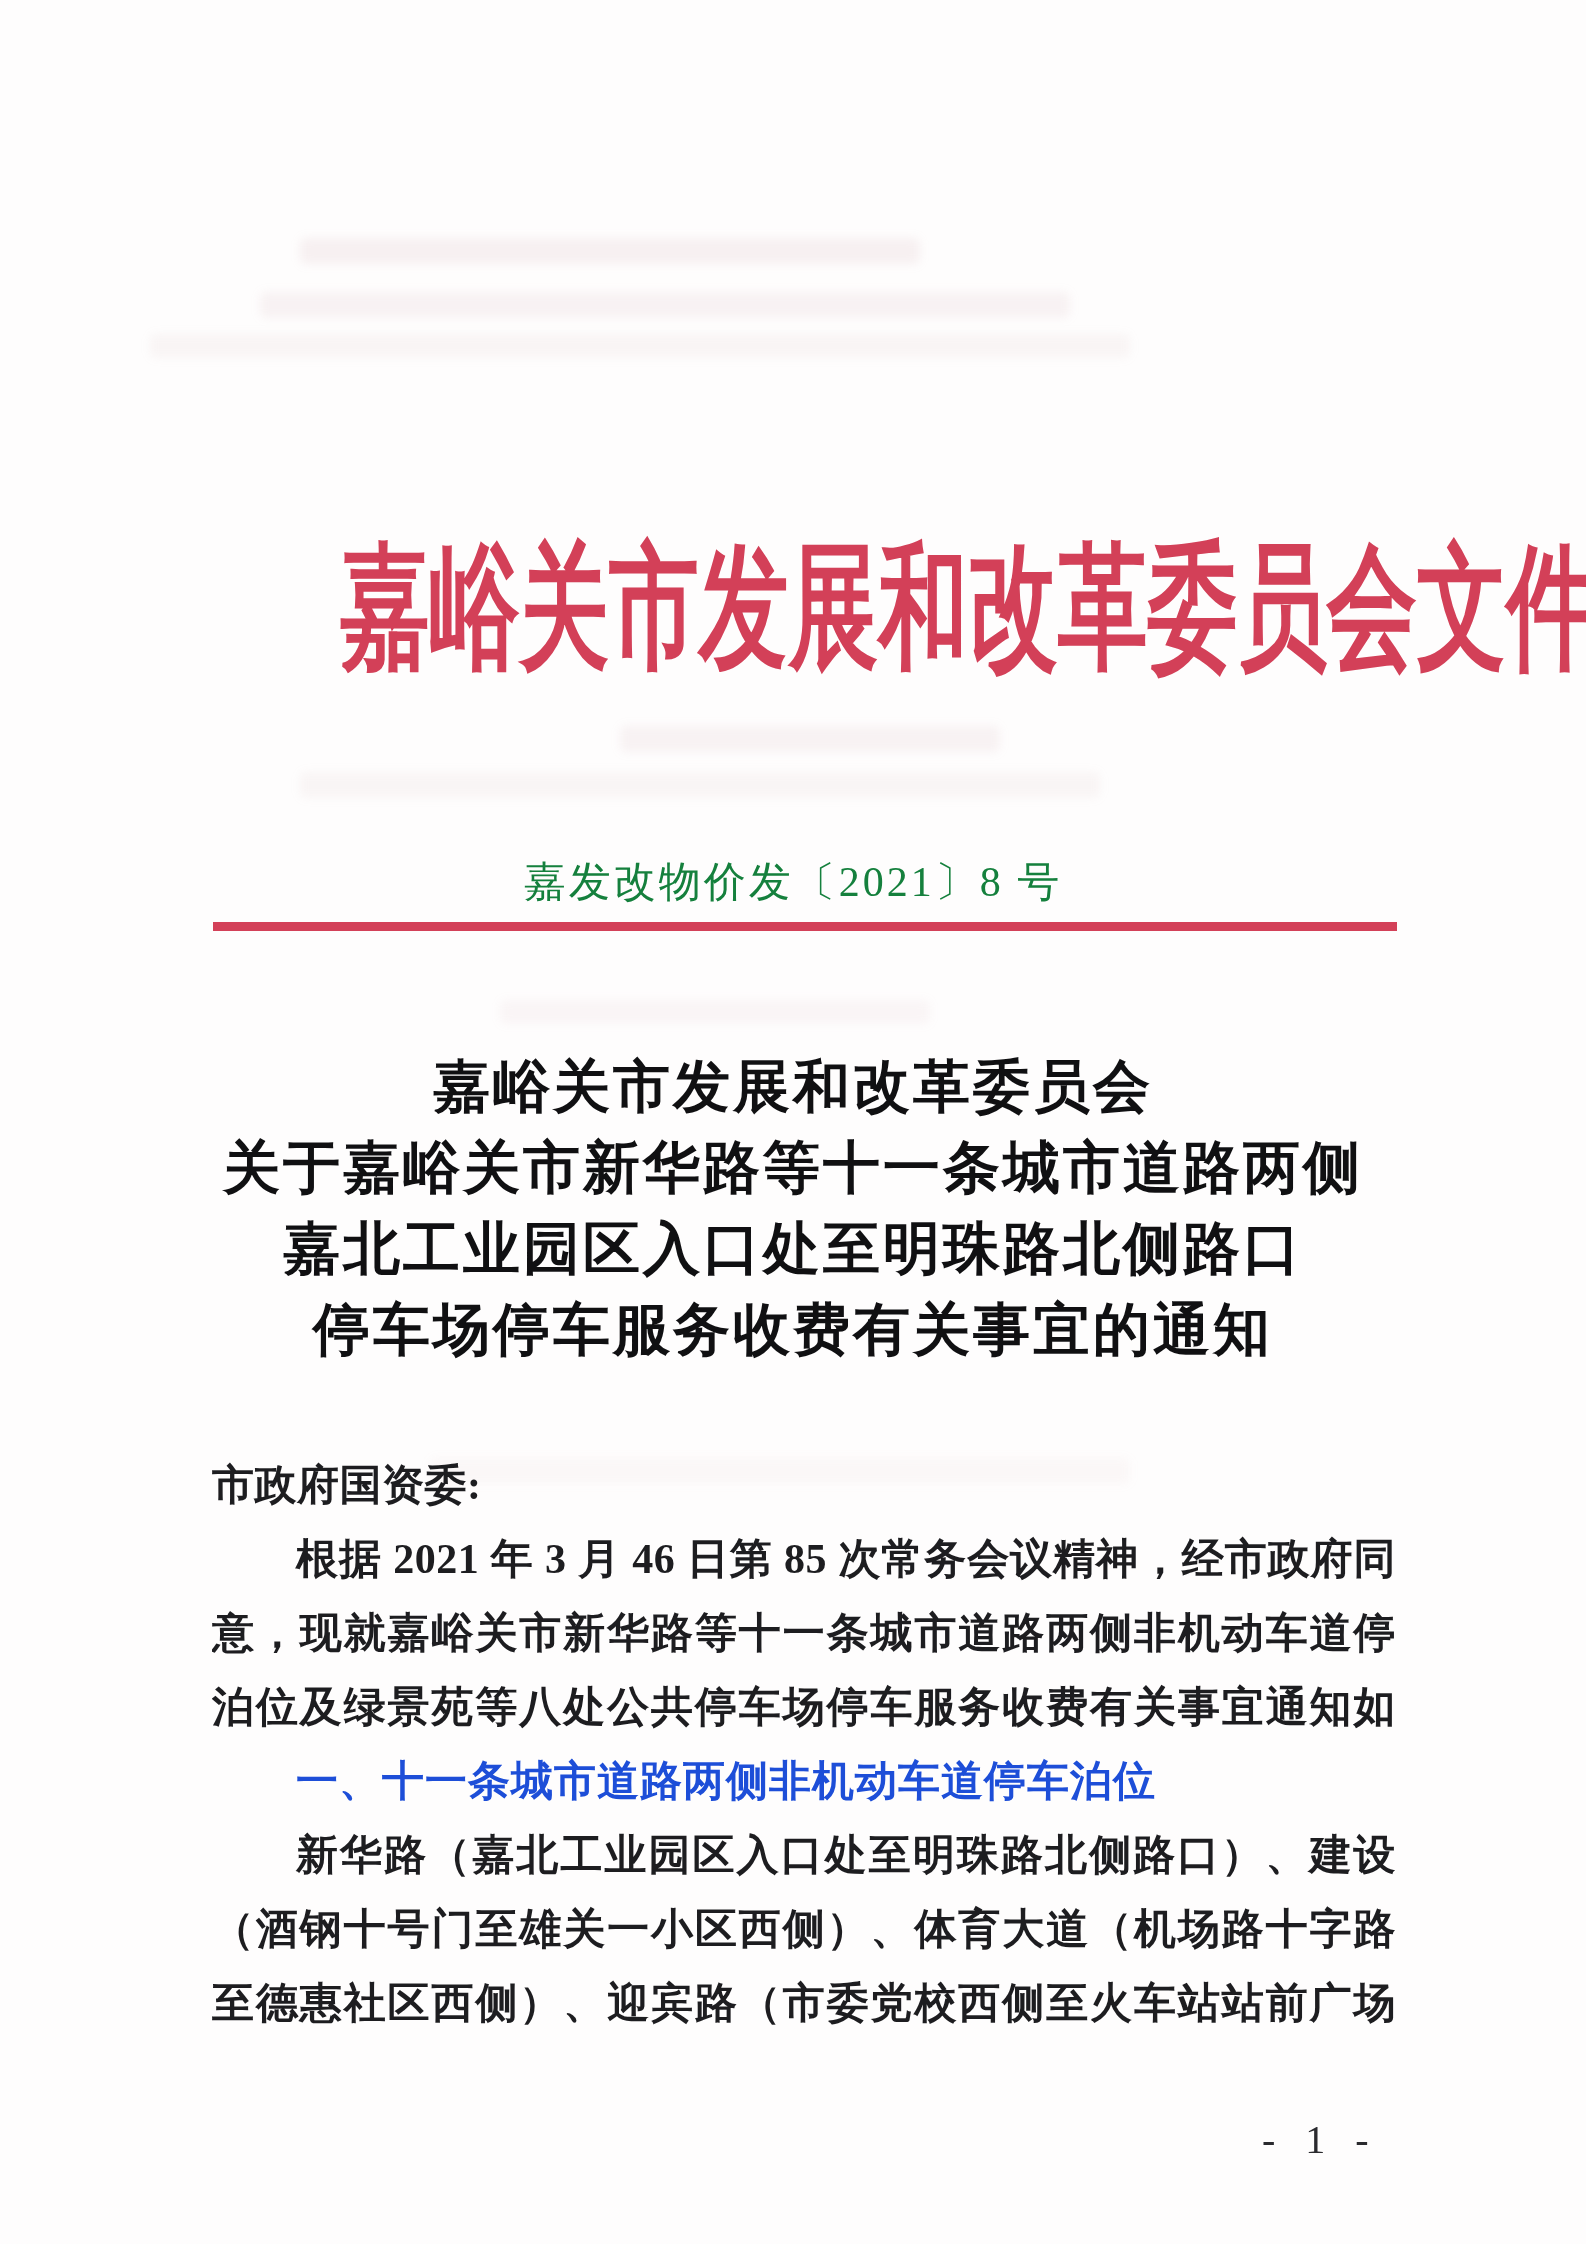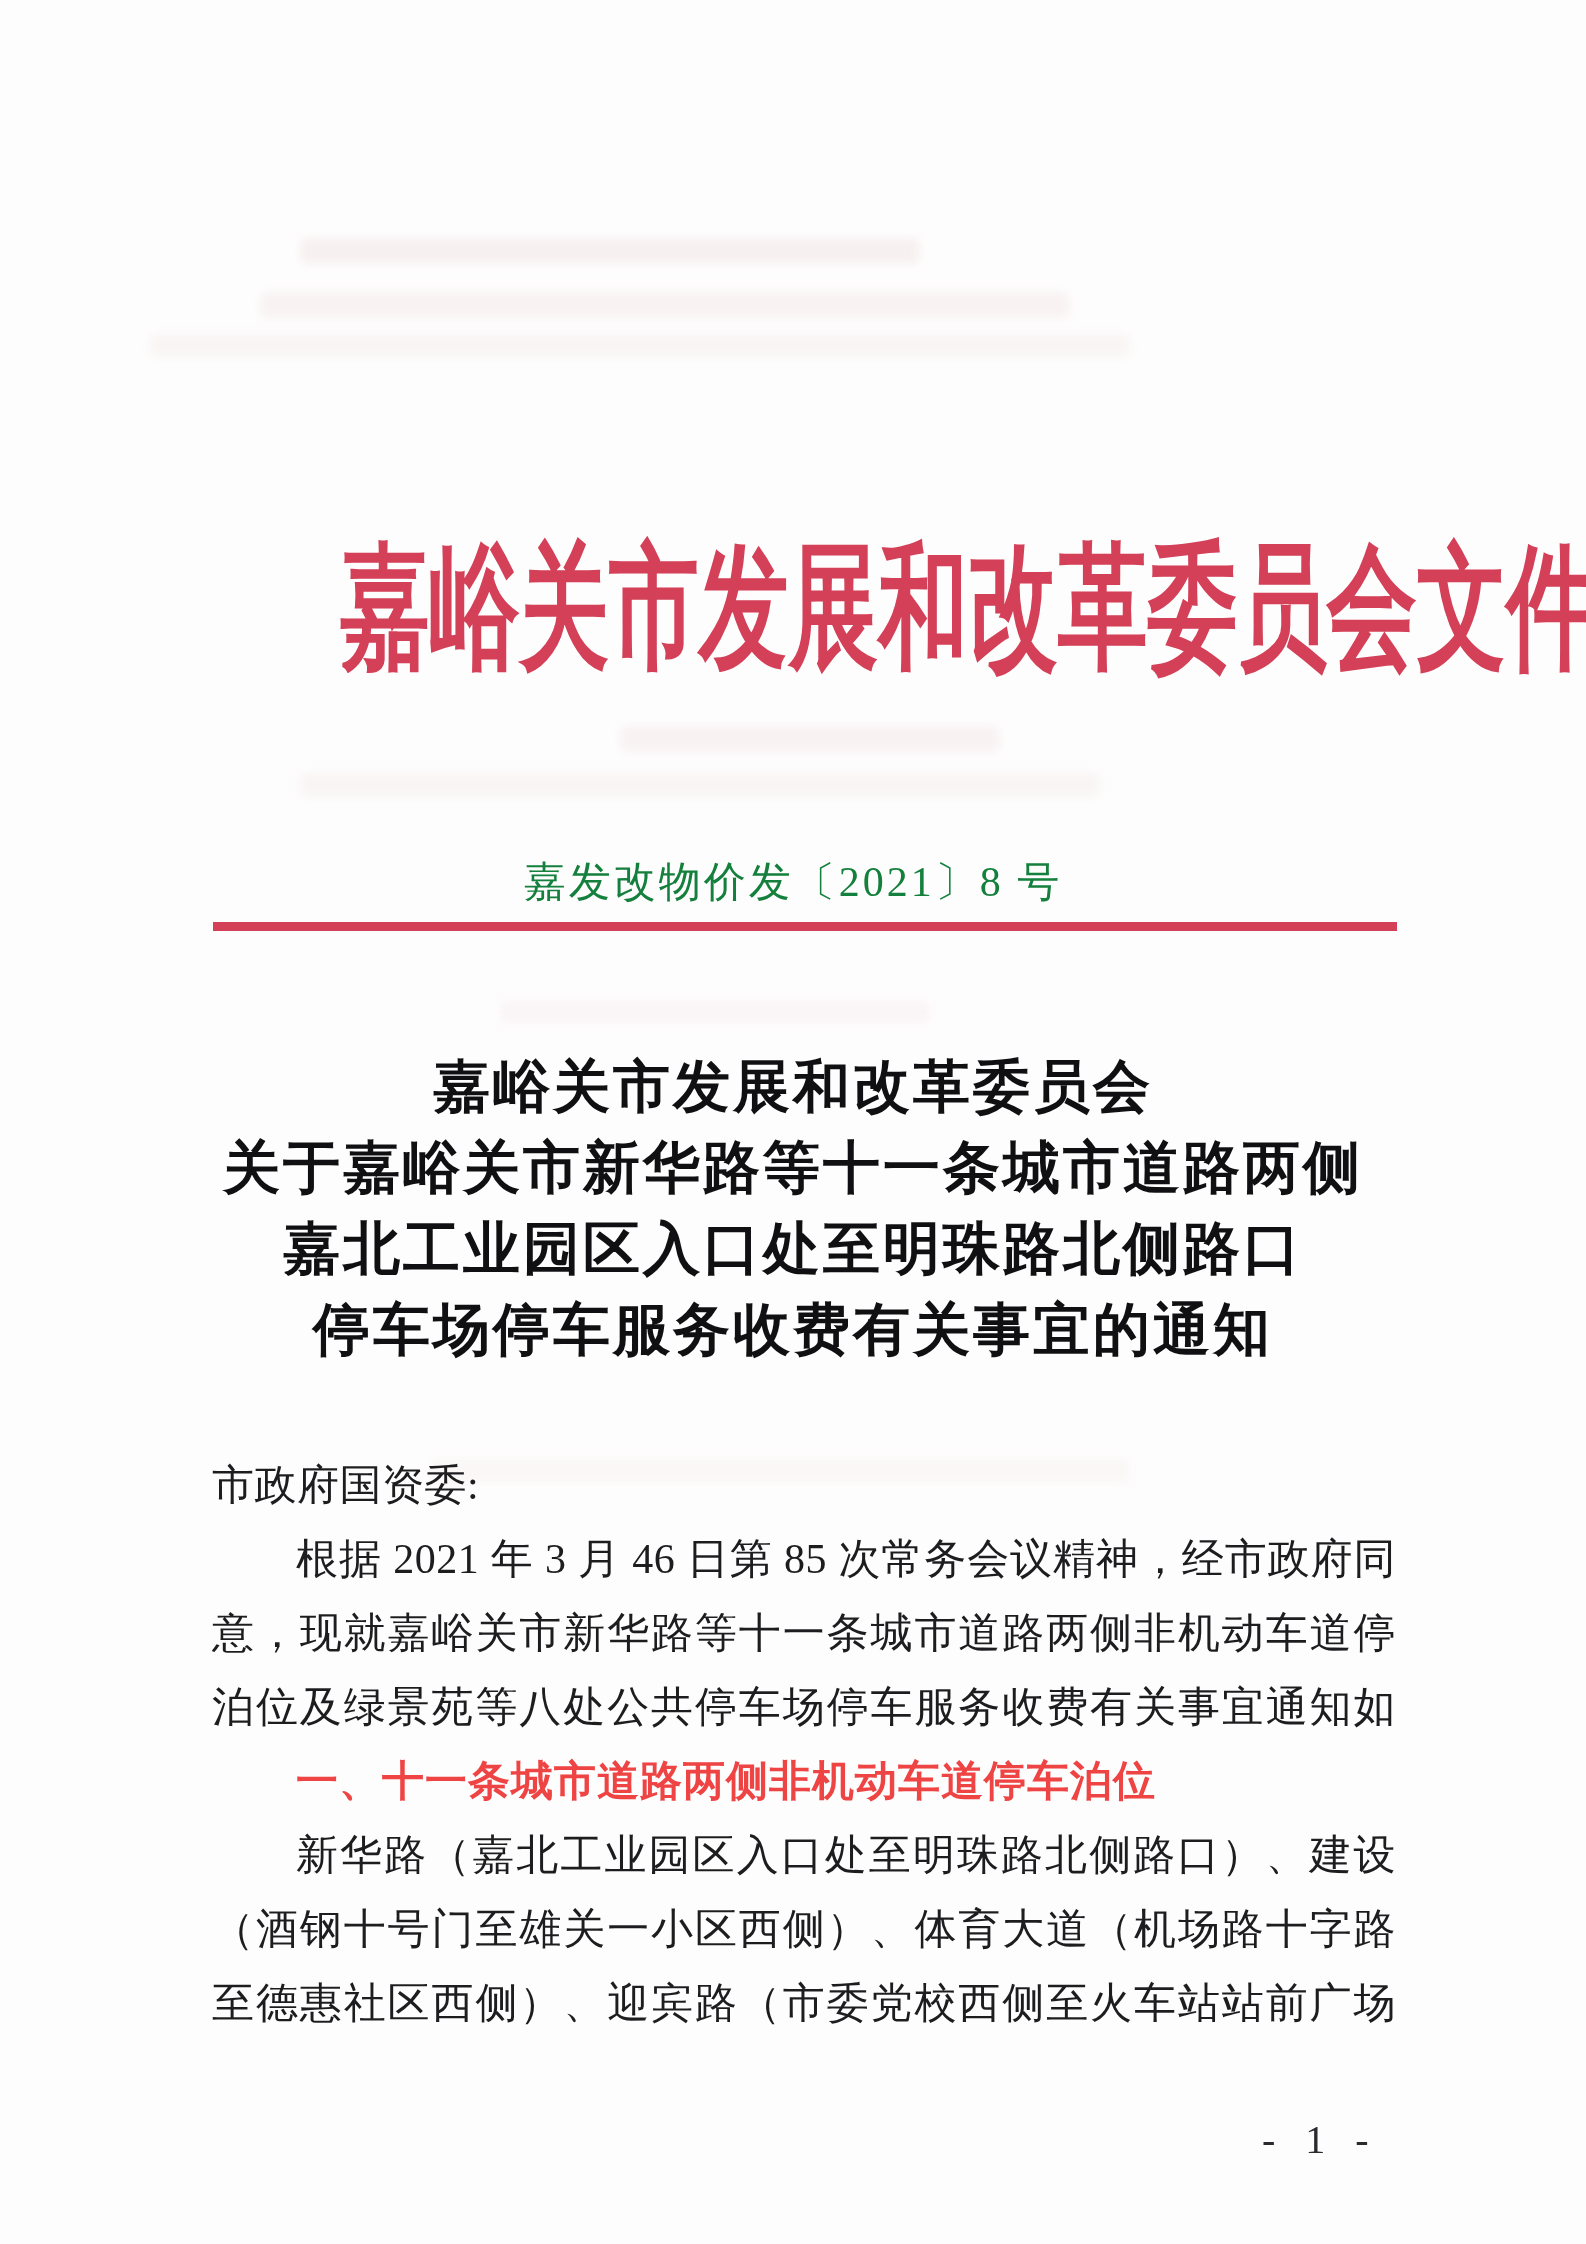--- a/index.html
+++ b/index.html
@@ -89,28 +89,29 @@
     top: 1448px;
     width: 1184px;
     font-size: 42px;
     color: #1d1d20;
   }
   .bline {
     height: 74px;
     line-height: 74px;
     white-space: nowrap;
     letter-spacing: 0.5px;
+    font-weight: bold;
   }
   .fill { text-align: justify; text-align-last: justify; white-space: normal; height: 74px; overflow: hidden; }
   .indent { padding-left: 84px; }
   .heading {
     font-family: Liberation Sans, sans-serif;
     font-weight: bold;
     letter-spacing: 1px;
-    color: #ef4444;
+    color: #1d4ed8;
   }
 
   .pagenum {
     position: absolute;
     left: 1262px;
     top: 2116px;
     font-size: 40px;
     letter-spacing: 10px;
     color: #2a2a2e;
     white-space: nowrap;

